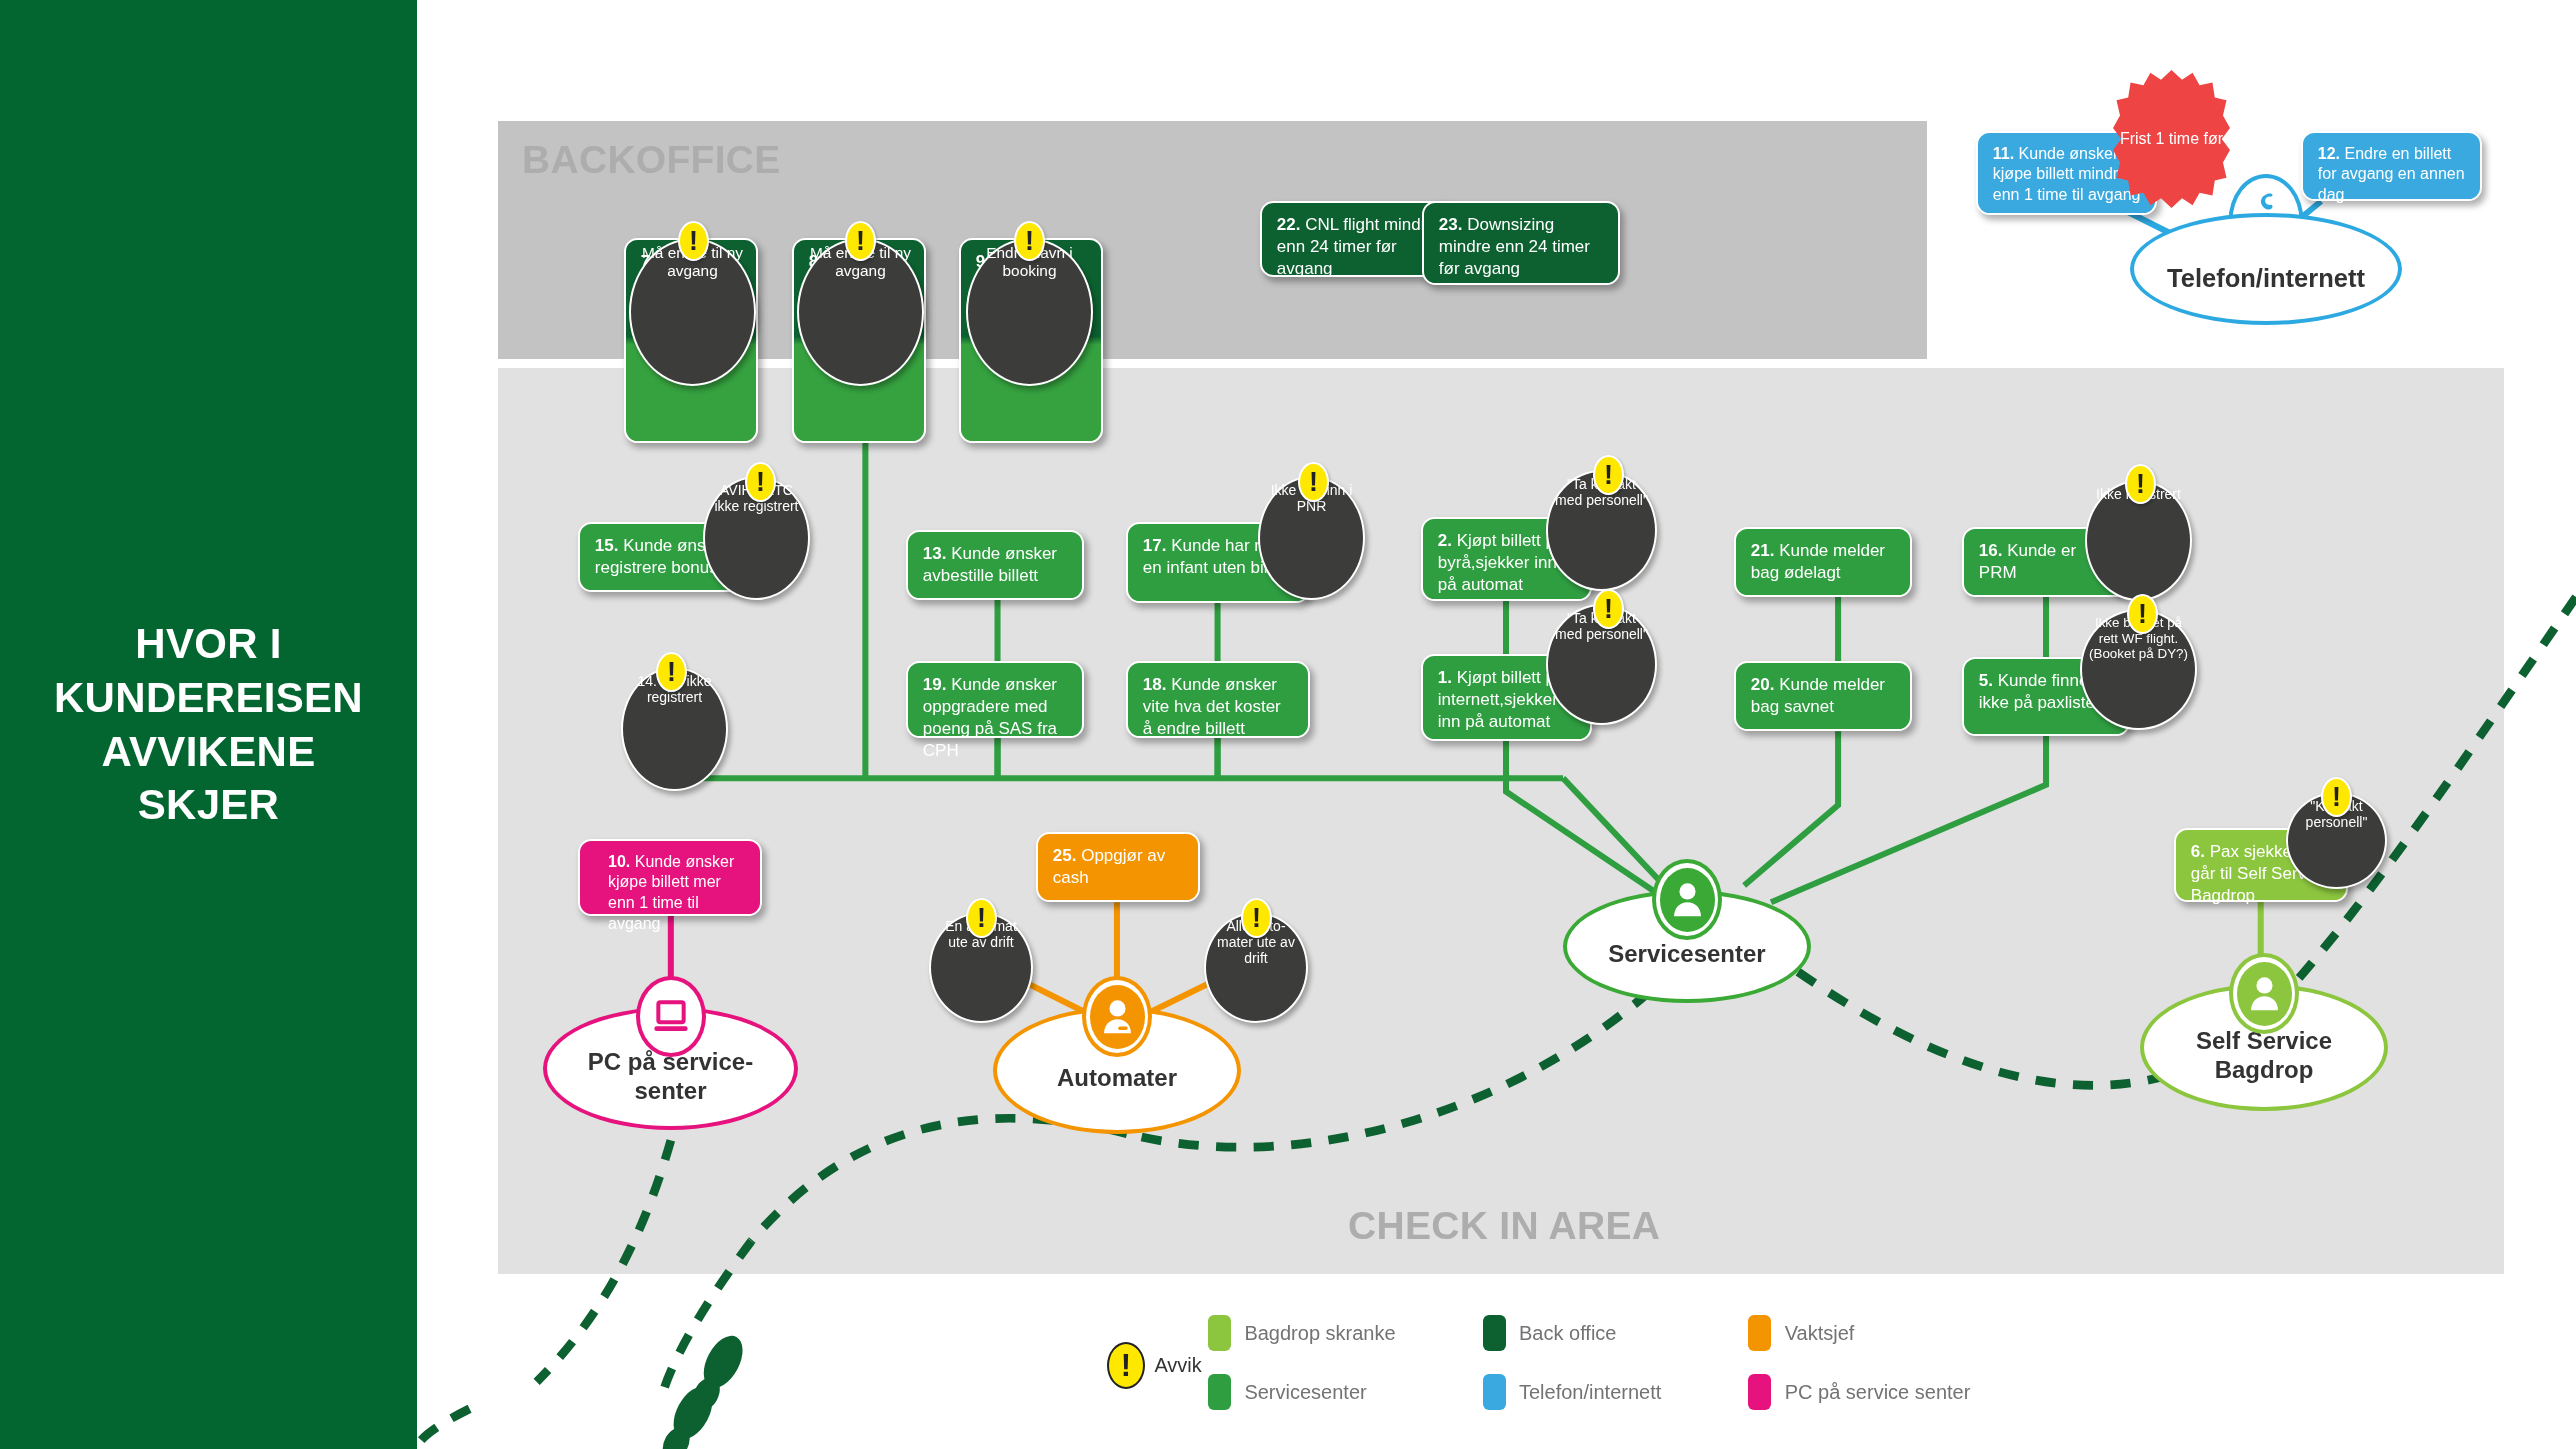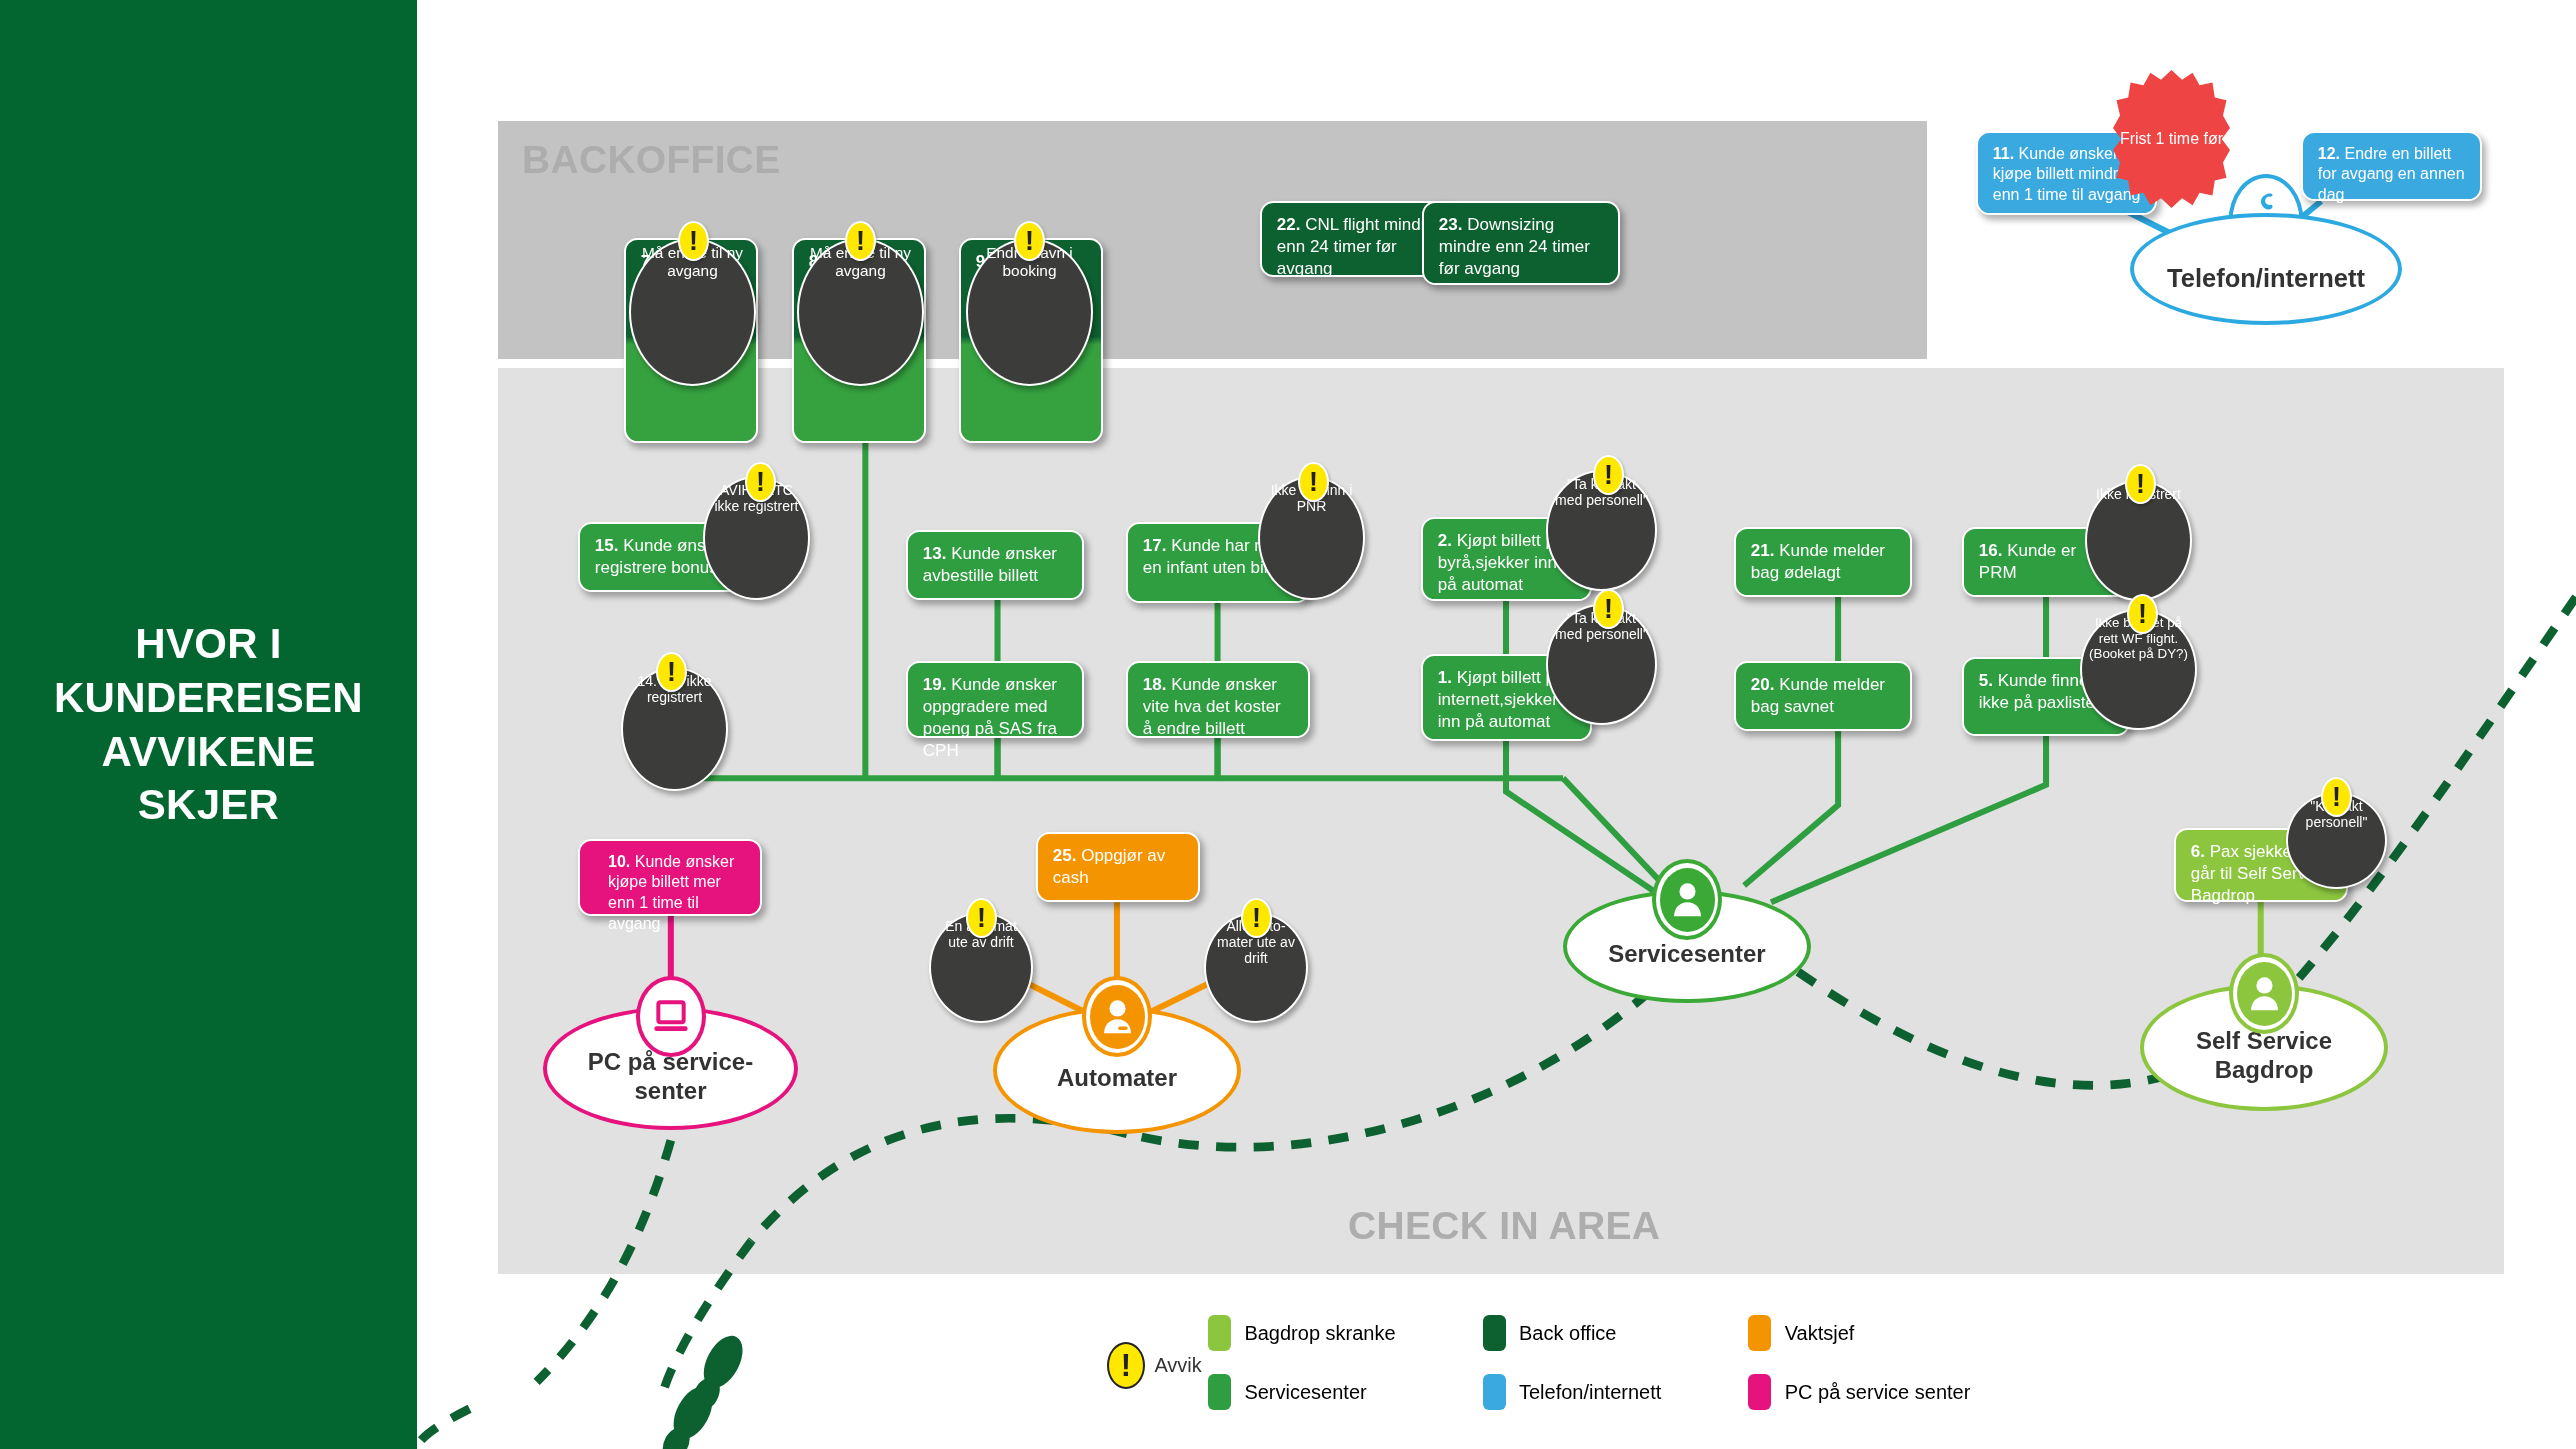--- a/index.html
+++ b/index.html
@@ -126,21 +126,21 @@
     width: 38px; height: 47px; border-radius: 50%;
     background: #ffe800; border: 2px solid #222222;
     display: flex; align-items: center; justify-content: center;
     color: #222222; font-weight: bold; font-size: 31px; line-height: 1;
   }
   .legend-avvik-lbl { font-size: 20px; color: #333333; }
   .legend-cols { position: absolute; left: 101px; top: 0; display: flex; gap: 87px; }
   .legend-col { display: flex; flex-direction: column; gap: 23px; }
   .legend-item { display: flex; align-items: center; gap: 13.4px; }
   .legend-sw { width: 23px; height: 36px; border-radius: 6px; }
-  .legend-lbl { font-size: 20px; color: #000000; white-space: nowrap; }
+  .legend-lbl { font-size: 20px; color: #737373; white-space: nowrap; }
 </style>
 </head>
 <body>
 
 <div id="stage">
 
   <div class="sidebar">
     <div class="sidebar-title">HVOR I
 KUNDEREISEN
 AVVIKENE

